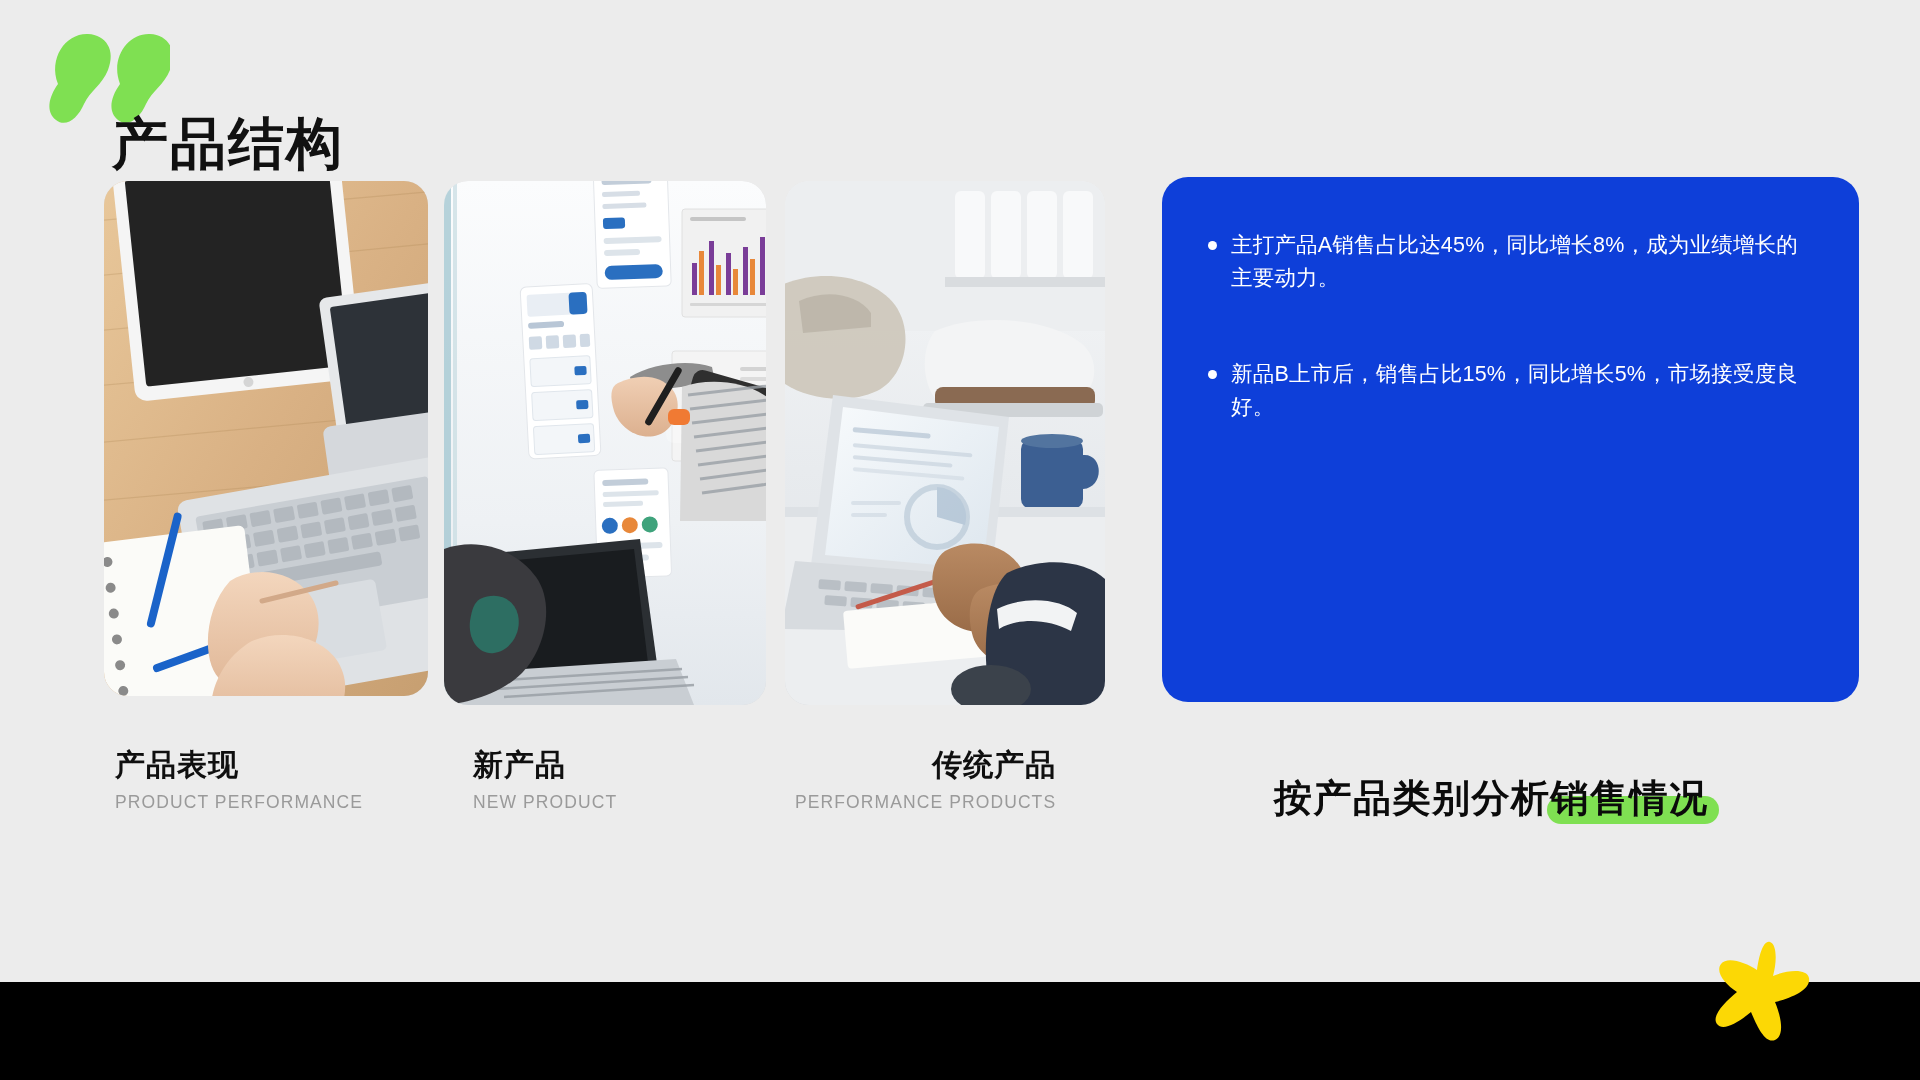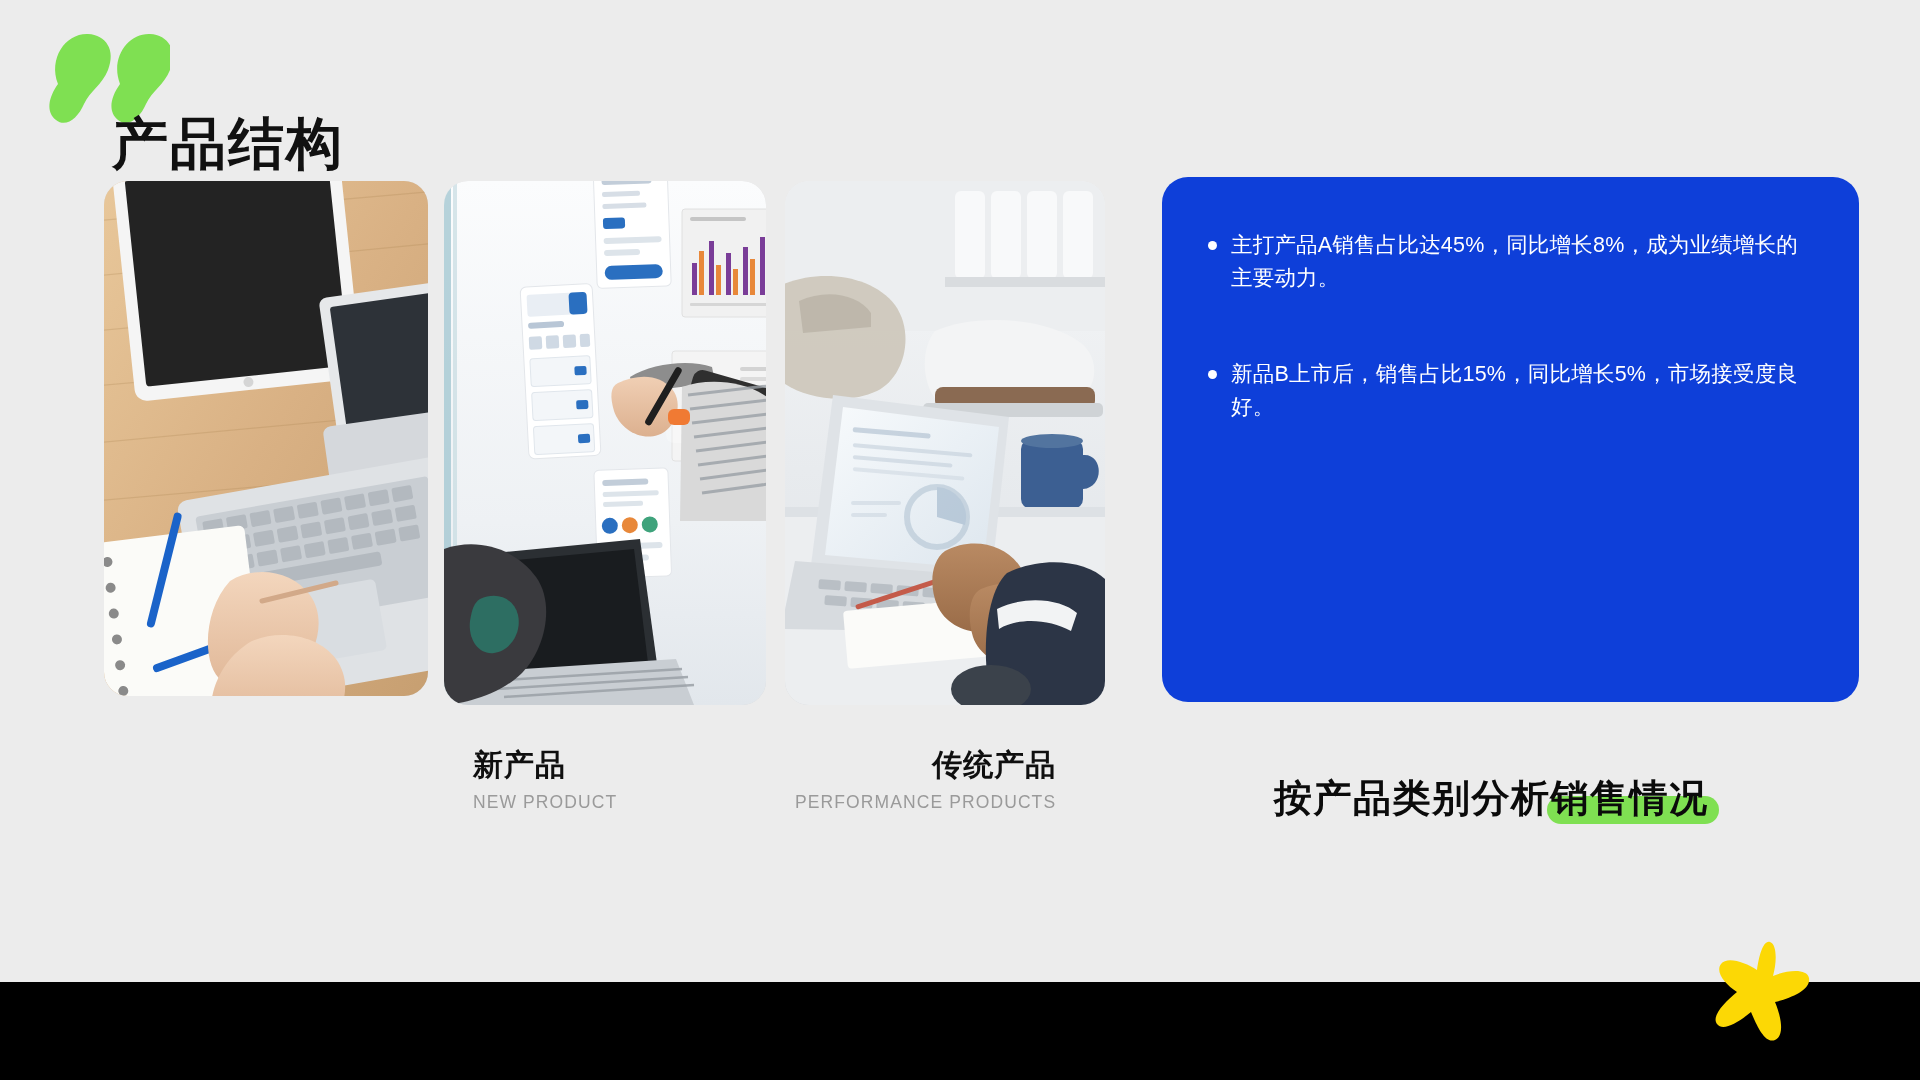--- a/index.html
+++ b/index.html
@@ -541,20 +541,24 @@
         <span class="bullet-dot"></span>
         <span class="bullet-text">主打产品A销售占比达45%，同比增长8%，成为业绩增长的主要动力。</span>
       </li>
       <li class="bullet-item">
         <span class="bullet-dot"></span>
         <span class="bullet-text">新品B上市后，销售占比15%，同比增长5%，市场接受度良好。</span>
       </li>
     </ul>
   </div>
 
+  <div class="caption caption-1">
+    <p class="caption-cn">产品表现</p>
+    <p class="caption-en">PRODUCT PERFORMANCE</p>
+  </div>
 
   <div class="caption caption-2">
     <p class="caption-cn">新产品</p>
     <p class="caption-en">NEW PRODUCT</p>
   </div>
 
   <div class="caption caption-3">
     <p class="caption-cn">传统产品</p>
     <p class="caption-en">PERFORMANCE PRODUCTS</p>
   </div>

